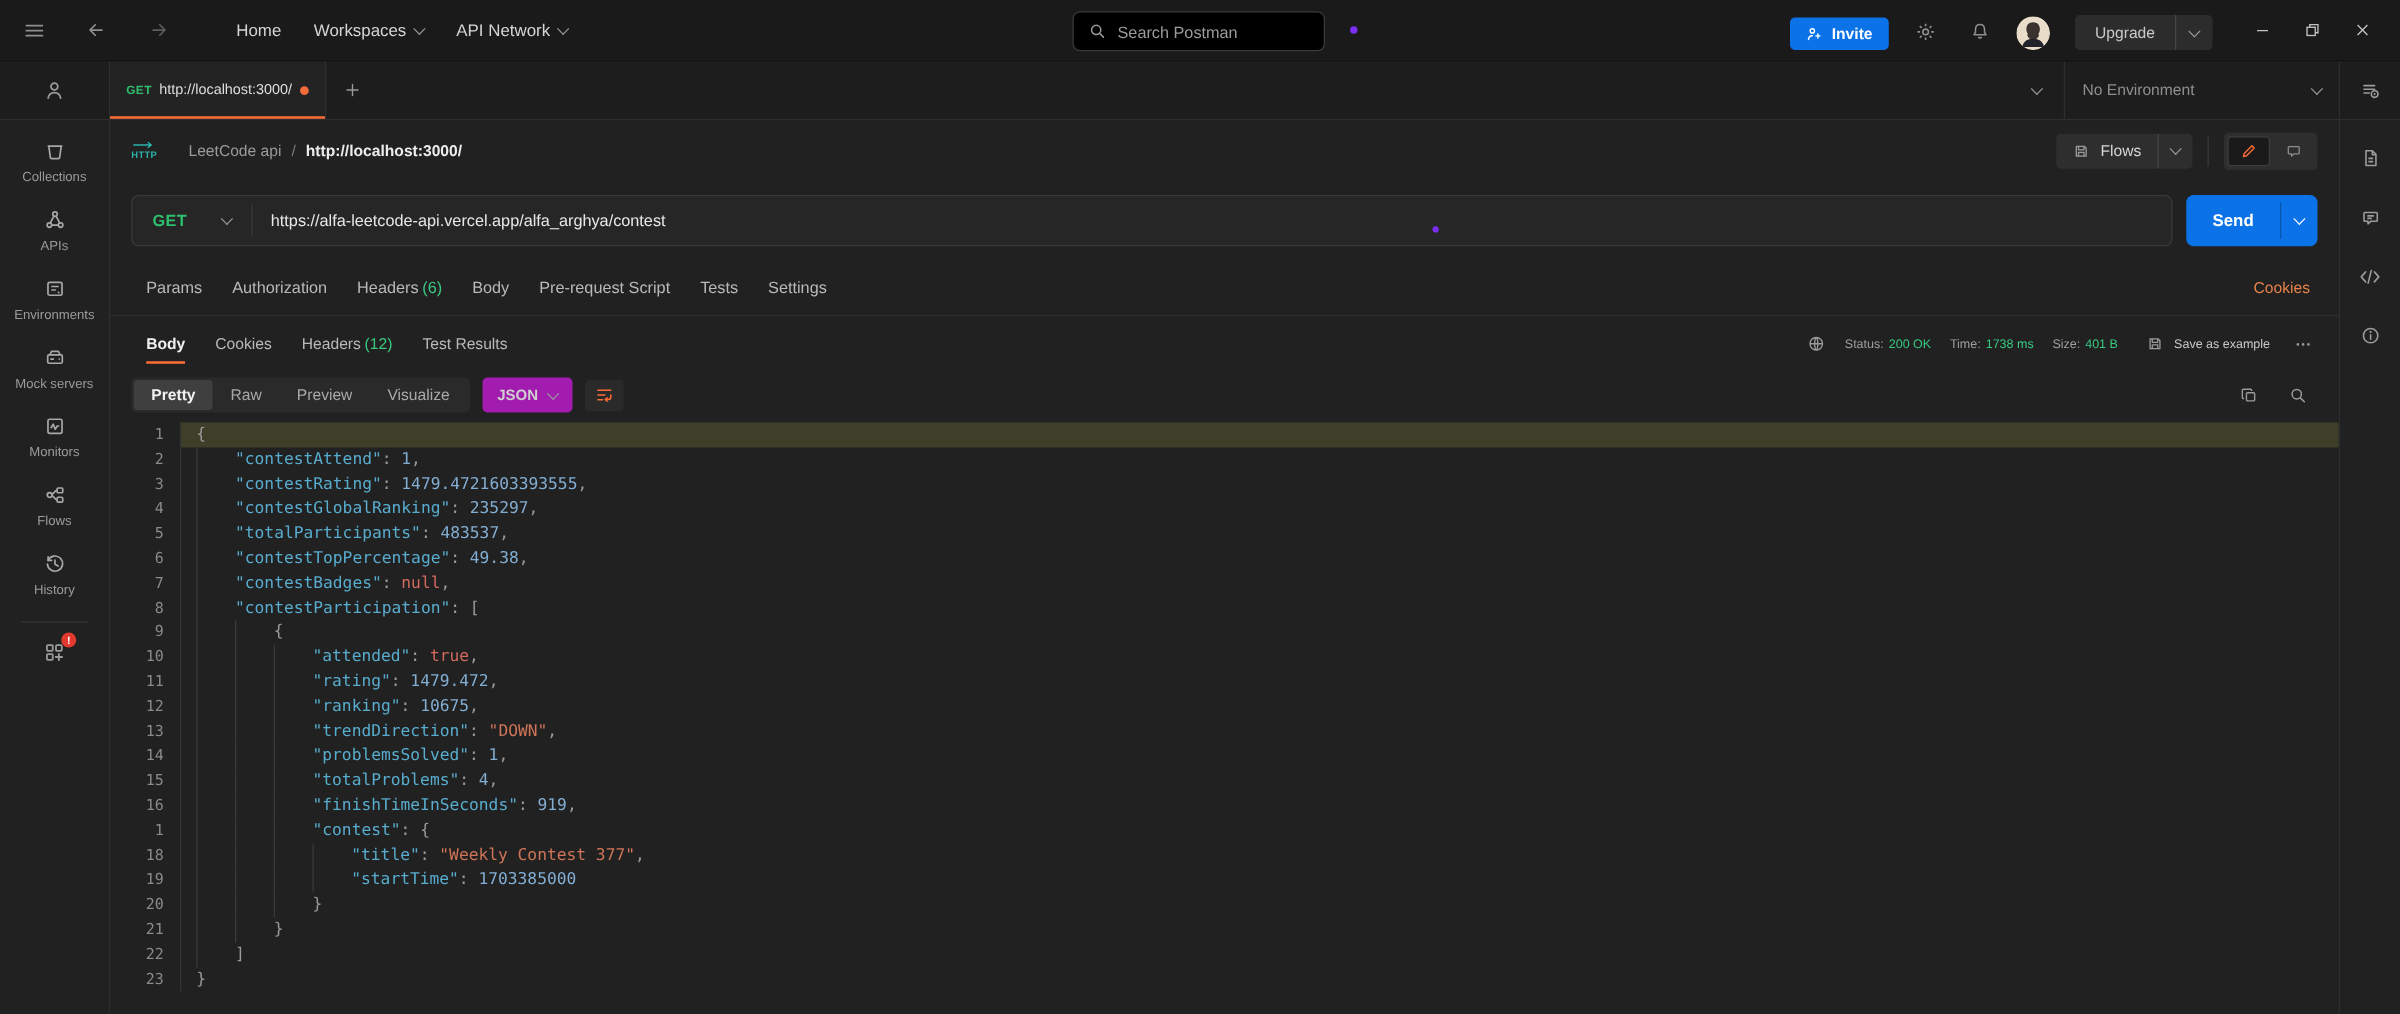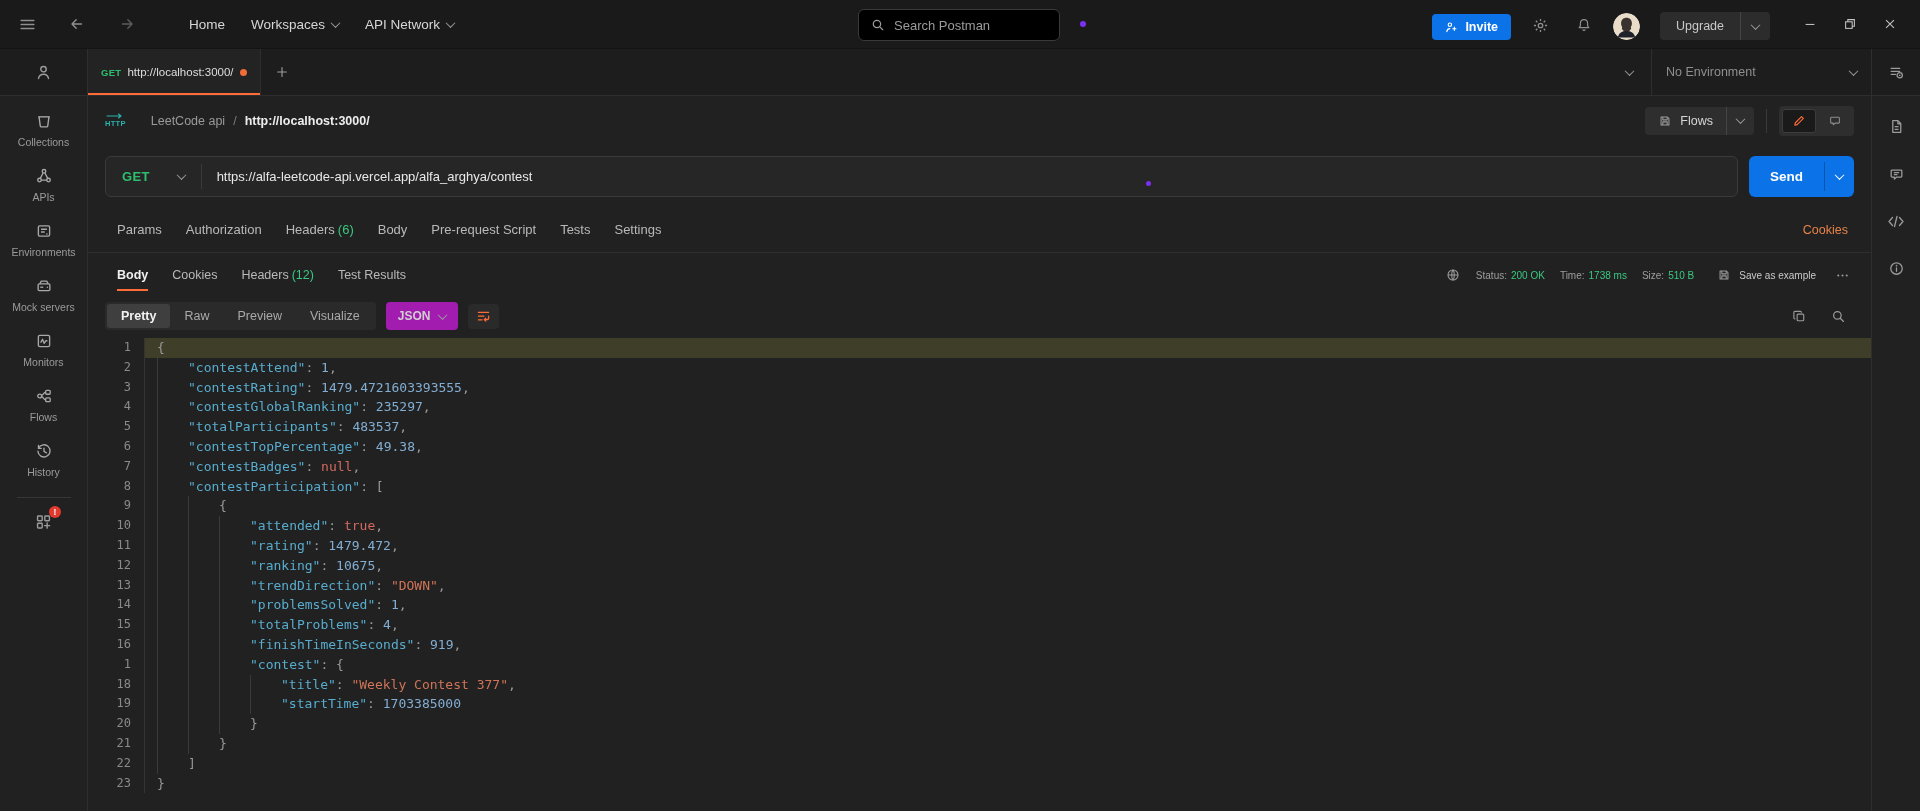--- a/index.html
+++ b/index.html
@@ -444,21 +444,21 @@
             </span>
           <div class="resp-meta">
             <span class="ico">
               <svg width="16" height="16" viewBox="0 0 16 16" fill="none" stroke="currentColor" stroke-width="1.1">
                   <circle cx="8" cy="8" r="5"></circle>
                   <path d="M3 8h10M8 3c-1.7 1.4-1.7 8.6 0 10M8 3c1.7 1.4 1.7 8.6 0 10"></path>
                 </svg>
             </span>
             <span class="meta-pair"><span>Status:</span><span class="meta-val">200 OK</span></span>
             <span class="meta-pair"><span>Time:</span><span class="meta-val">1738 ms</span></span>
-            <span class="meta-pair"><span>Size:</span><span class="meta-val">510 B</span></span>
+            <span class="meta-pair"><span>Size:</span><span class="meta-val">401 B</span></span>
             <span class="save-example">
               <span class="ico">
                 <svg width="14" height="14" viewBox="0 0 16 16" fill="none" stroke="currentColor" stroke-width="1.2" stroke-linejoin="round">
                     <path d="M3.5 3.5h7.3l1.7 1.7v7.3h-9Z"></path>
                     <path d="M5.5 3.5v3.2h5V3.5M5.5 12.5V9h5v3.5"></path>
                   </svg>
               </span>
               <span>Save as example</span>
             </span>
             <span class="more-btn ico">

